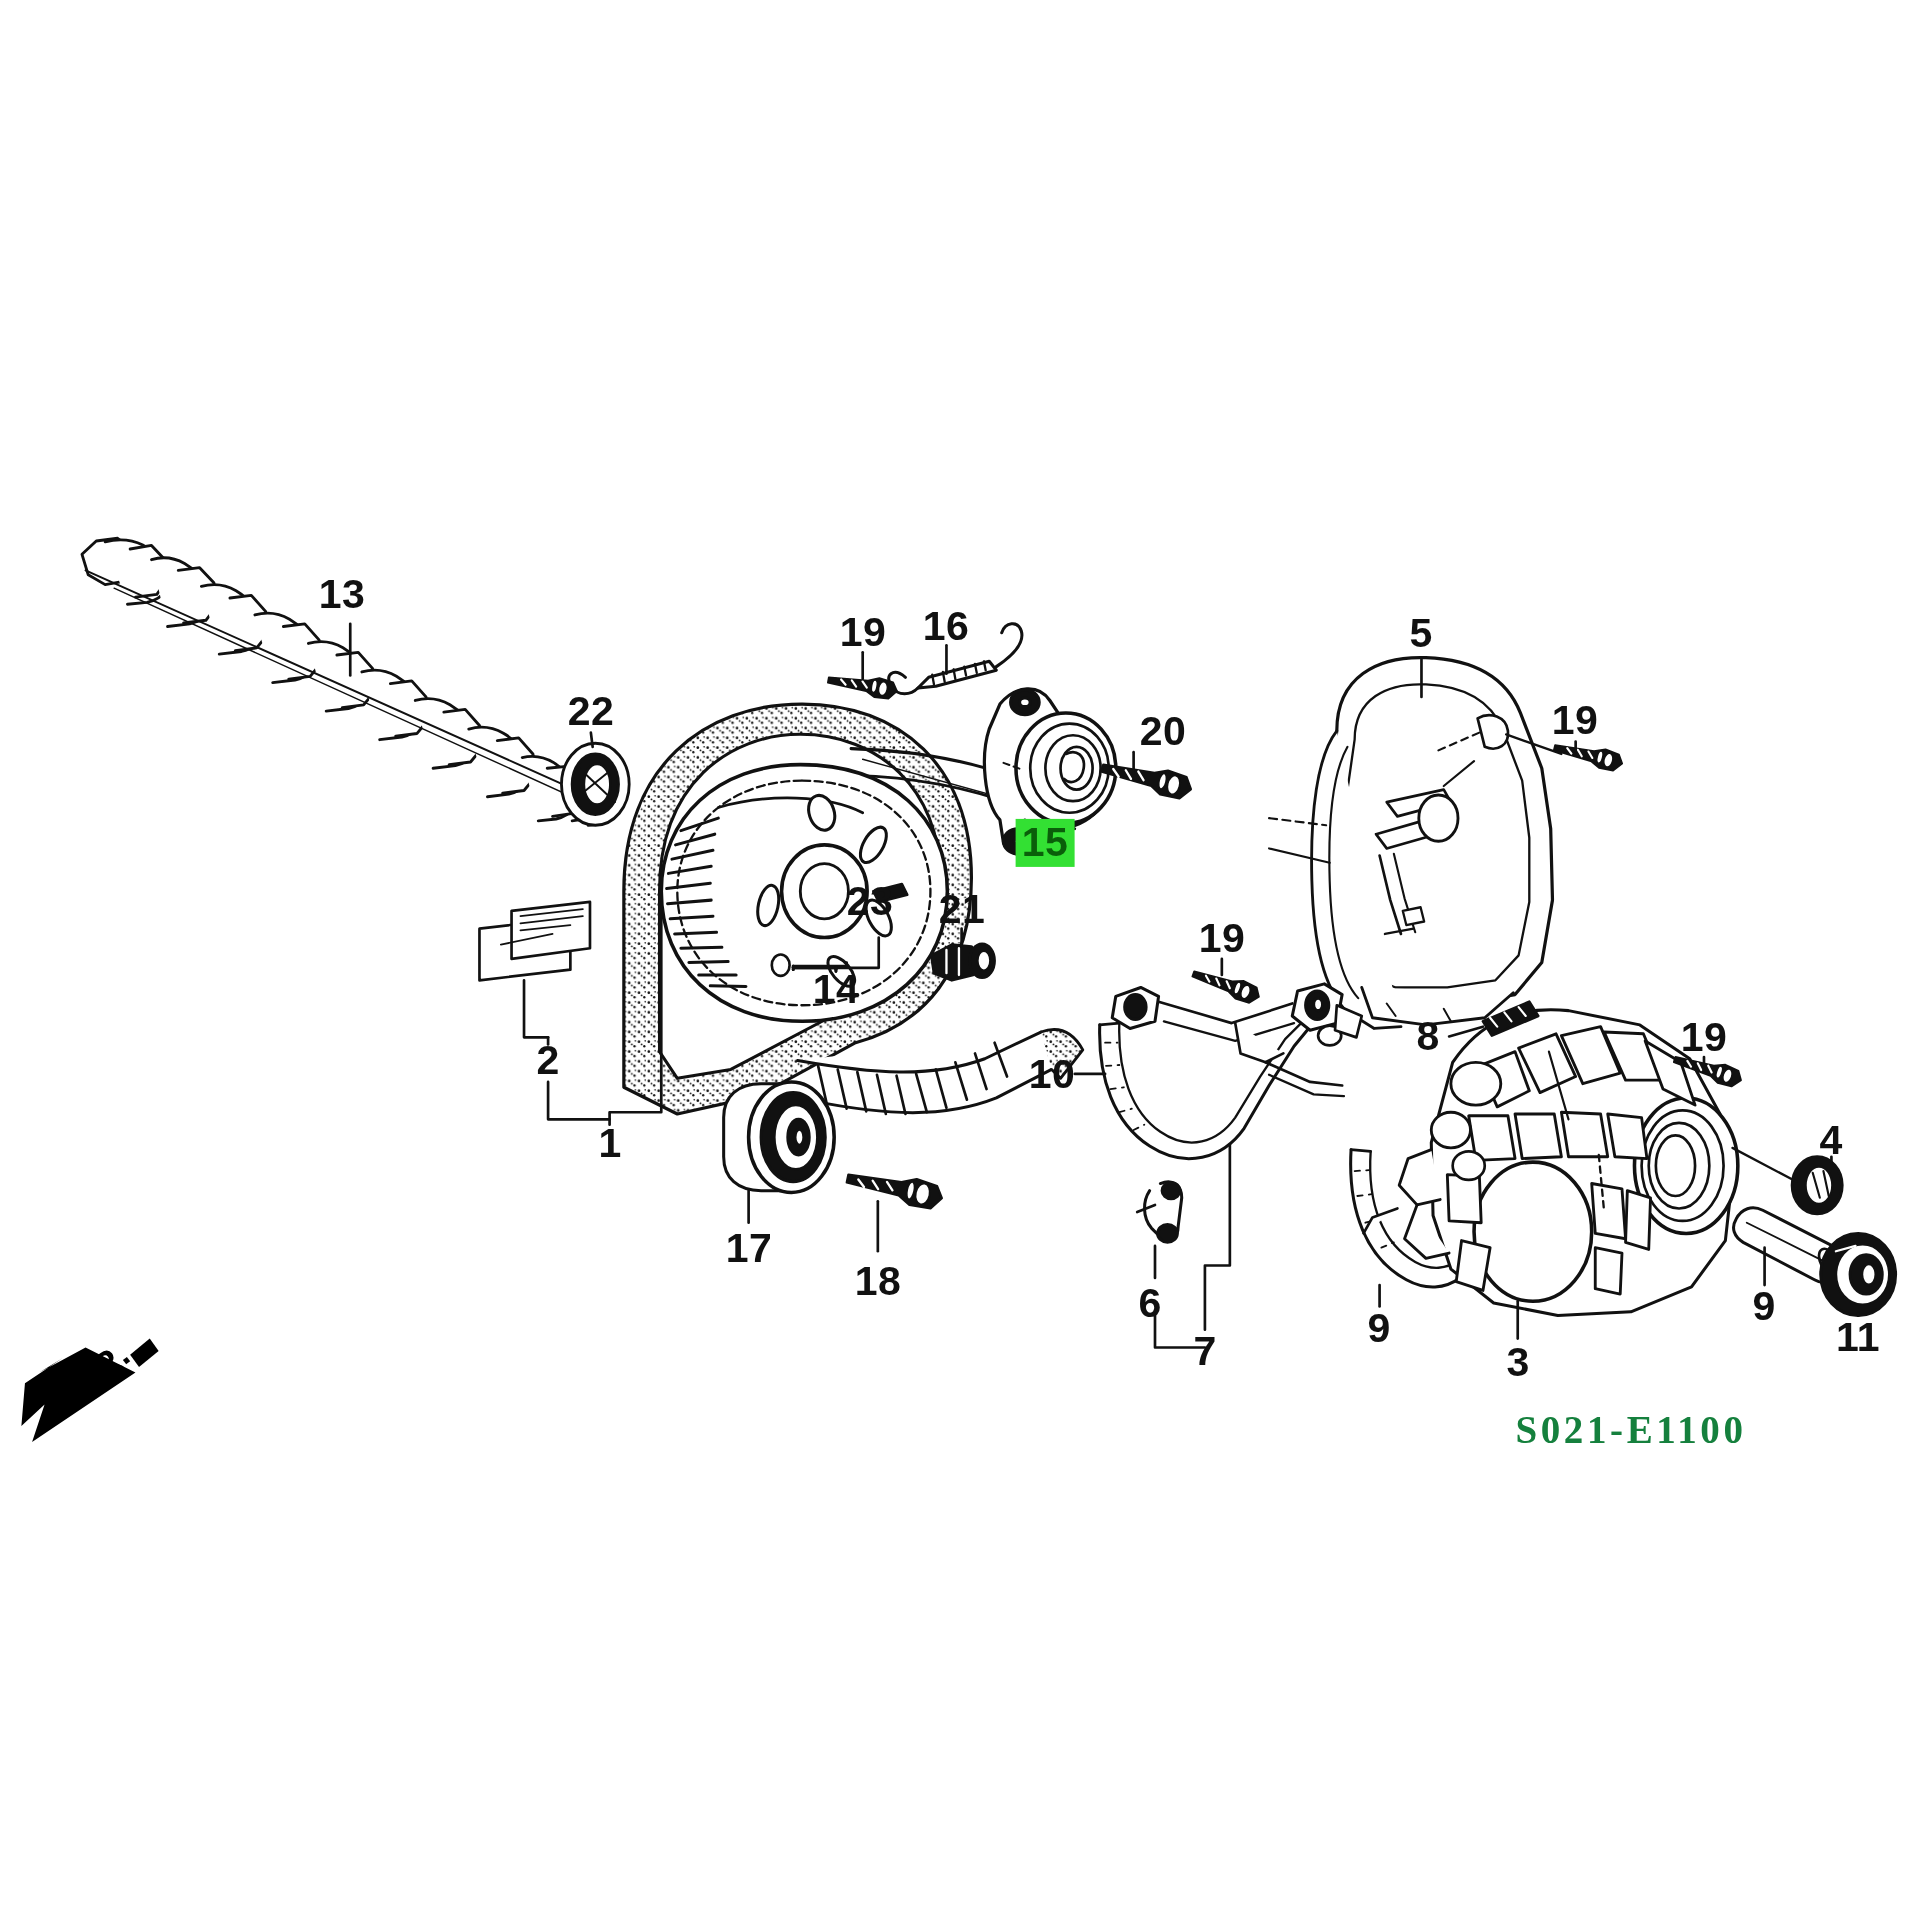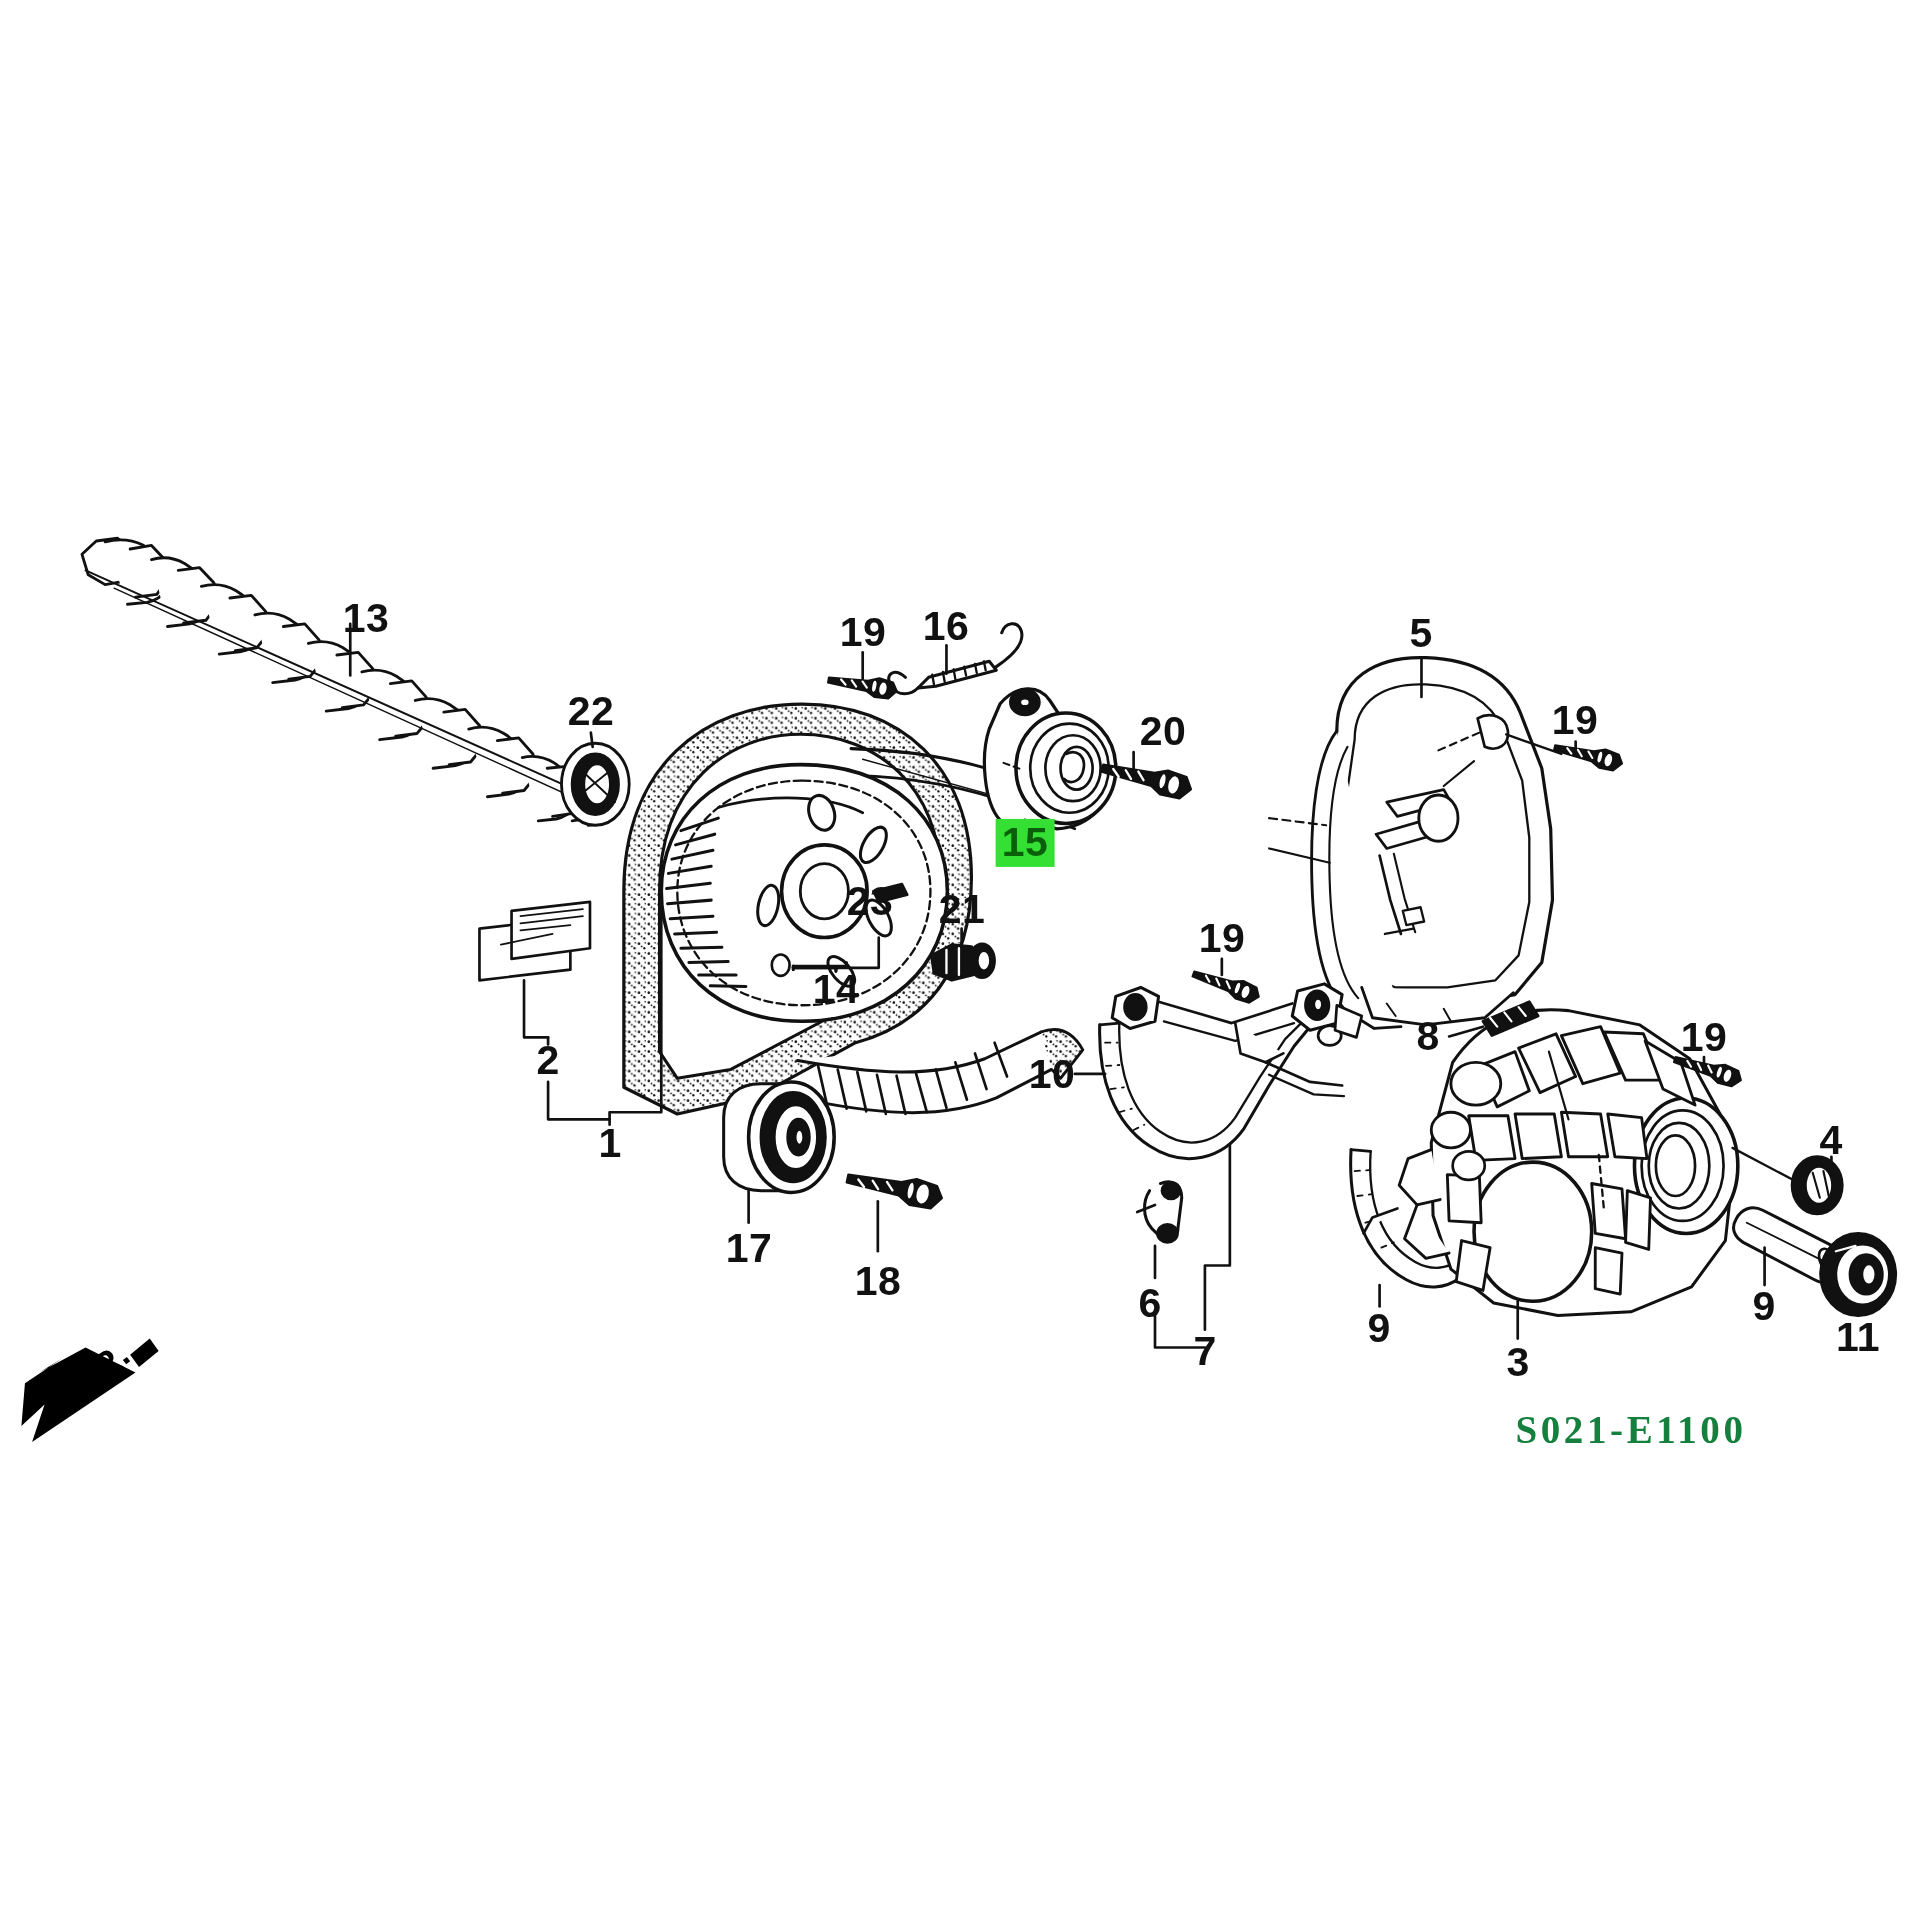--- a/index.html
+++ b/index.html
@@ -29,20 +29,21 @@
     color: #111111;
     line-height: 1;
     letter-spacing: 0.4px;
     white-space: nowrap;
     transform: translate(-50%, -50%);
   }
   .callout.hl {
     background: #33e033;
     color: #0a5f0a;
     padding: 2.7px 6.2px 4.5px 6.2px;
+    margin-left: 20px;
   }
   .diagcode {
     position: absolute;
     font-family: Liberation Serif, serif;
     font-weight: bold;
     font-size: 39px;
     color: #15803d;
     letter-spacing: 3.6px;
     white-space: nowrap;
     transform: translate(-50%, -50%);
@@ -474,21 +475,21 @@
   <div class="callout" style="left:1518px; top:1362px;">3</div>
   <div class="callout" style="left:1831px; top:1140px;">4</div>
   <div class="callout" style="left:1421px; top:633px;">5</div>
   <div class="callout" style="left:1150px; top:1303px;">6</div>
   <div class="callout" style="left:1205px; top:1351px;">7</div>
   <div class="callout" style="left:1428px; top:1036px;">8</div>
   <div class="callout" style="left:1379px; top:1328px;">9</div>
   <div class="callout" style="left:1052px; top:1074px;">10</div>
   <div class="callout" style="left:1858px; top:1337px;">11</div>
   <div class="callout" style="left:1764px; top:1306px;">9</div>
-  <div class="callout" style="left:366px;  top:594px;margin-top:24px;">13</div>
+  <div class="callout" style="left:342px;  top:594px;">13</div>
   <div class="callout" style="left:836px;  top:989px;">14</div>
   <div class="callout hl" style="left:1025px; top:843px;">15</div>
   <div class="callout" style="left:946px; top:626px;">16</div>
   <div class="callout" style="left:749px;  top:1248px;text-align:right;">17</div>
   <div class="callout" style="left:878px;  top:1281px;text-align:right;">18</div>
   <div class="callout" style="left:863px;  top:632px;">19</div>
   <div class="callout" style="left:1575px; top:720px;">19</div>
   <div class="callout" style="left:1222px; top:938px;">19</div>
   <div class="callout" style="left:1704px; top:1037px;">19</div>
   <div class="callout" style="left:1133px; top:731px;margin-left:30px;">20</div>

